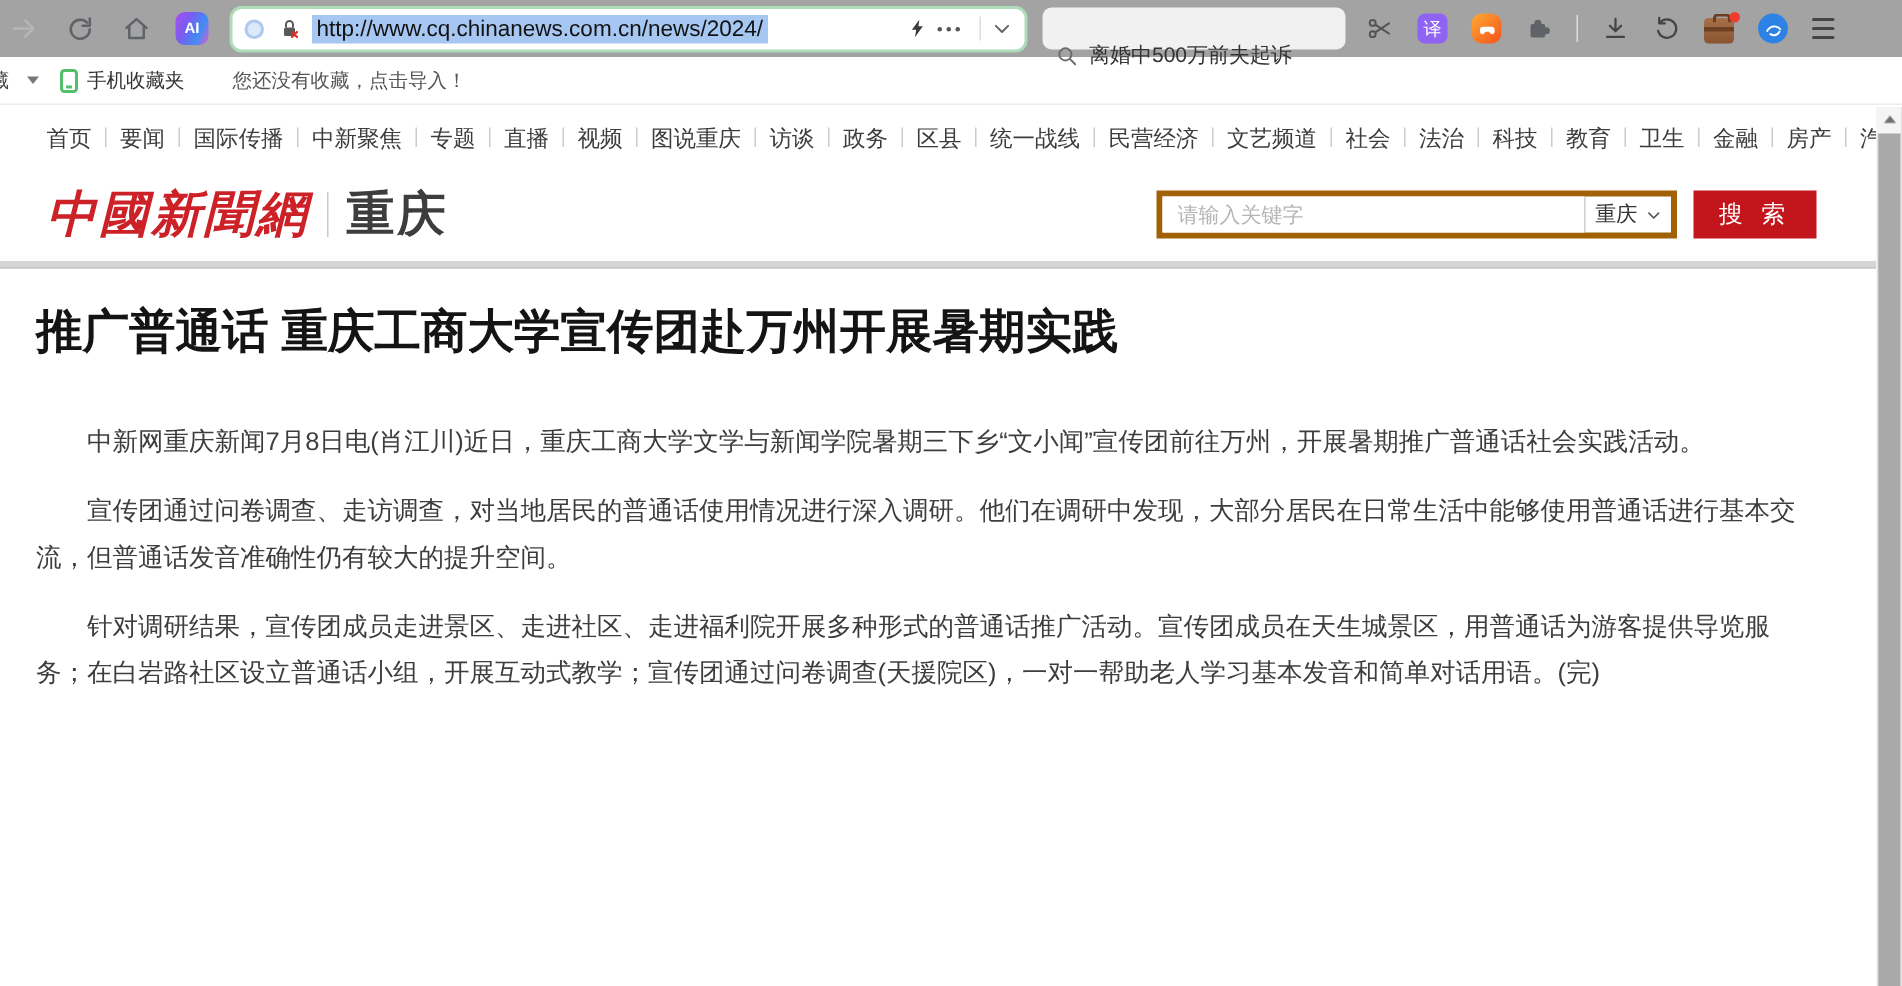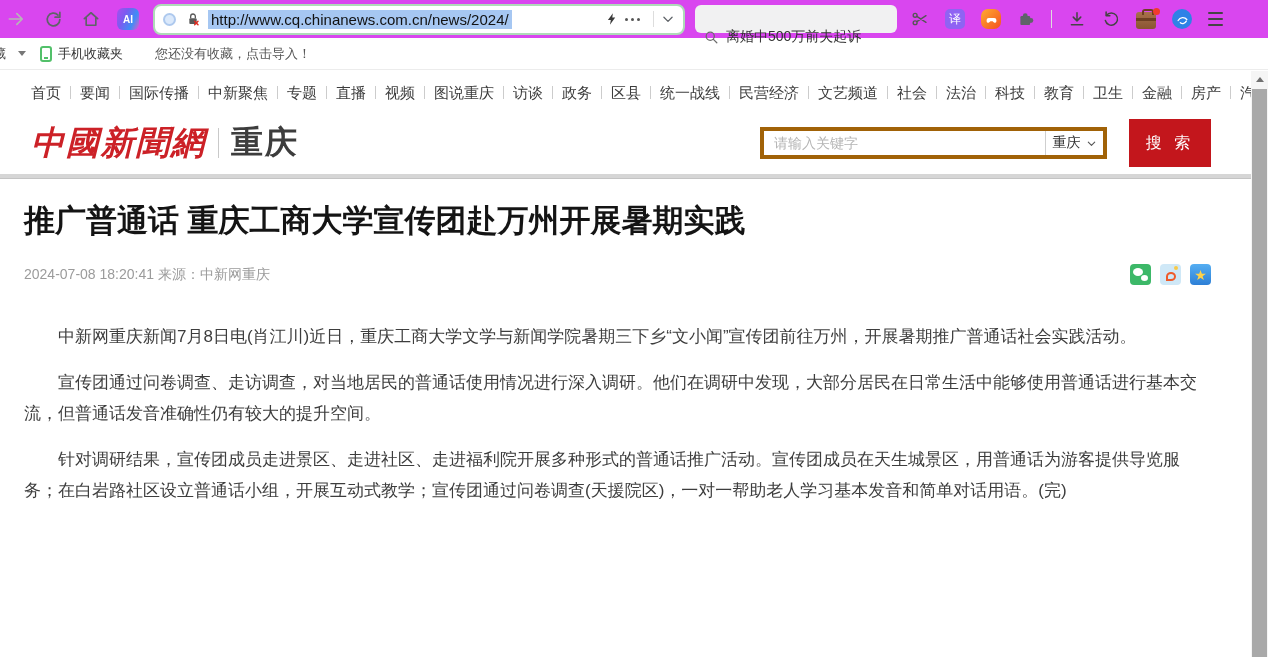--- a/index.html
+++ b/index.html
@@ -1,20 +1,20 @@
 <!DOCTYPE html>
 <html><head>
 <meta charset="utf-8">
 <style>
   * { margin:0; padding:0; box-sizing:border-box; }
   html,body { width:1268px; height:657px; overflow:hidden; background:#fff;
     font-family:"Liberation Sans","DejaVu Sans",sans-serif; }
 
   
-  .toolbar { height:38px; display:flex; align-items:center; padding:0 10px 0 6px; background:#d946ef; }
+  .toolbar { height:38px; display:flex; align-items:center; padding:0 10px 0 6px; background:#a3a3a3; }
   .tb-icon { flex:none; display:flex; align-items:center; justify-content:center; cursor:pointer; }
   .tb-icon svg { display:block; }
   .mr18{margin-right:18px;} .mr16{margin-right:16px;}
   .ai-btn { width:22px; height:22px; border-radius:6px; color:#fff; font-size:10px; font-weight:bold;
     background:linear-gradient(115deg,#a94df0 0%,#7a5cf0 35%,#3f8df5 70%,#e05ad0 100%);
     display:flex; align-items:center; justify-content:center; margin-right:14px; }
   .url-bar { width:532px; height:31px; border:2px solid #aedbb8; border-radius:8px; display:flex;
     align-items:center; padding:0 8px; margin-right:10px; background:#fff; }
   .tp-circle { width:13px; height:13px; border-radius:50%; background:#dbe9fb; border:2px solid #aec9ee; margin-right:9px; flex:none; }
   .url-text { font-size:15px; color:#121212; background:#a6c7f2; padding:1px 3px; white-space:nowrap;
@@ -67,21 +67,21 @@
     font-size:33px; color:#cc2127; letter-spacing:2px; }
   .logo-sep { width:1px; height:30px; background:#c9c9c9; }
   .logo-region { font-size:32px; font-weight:bold; color:#3d3d3d; letter-spacing:2px; }
   .site-search { display:flex; align-items:center; }
   .search-box { display:flex; align-items:stretch; border:4px solid #a16207; height:32px; width:347px; background:#fff; }
   .site-search-input { border:none; outline:none; flex:1; padding:0 10px; font-size:14px;
     font-family:"Liberation Sans","DejaVu Sans",sans-serif; color:#333; }
   .site-search-input::placeholder { color:#b5b5b5; }
   .scope { width:58px; border-left:1px solid #cfcfcf; display:flex; align-items:center; justify-content:center;
     gap:5px; font-size:14px; color:#333; cursor:pointer; }
-  .search-btn { width:82px; height:48px; margin-left:22px; border:none; cursor:pointer;
+  .search-btn { width:82px; height:32px; margin-left:11px; border:none; cursor:pointer;
     background:#c3161c; color:#fff; font-size:16px; letter-spacing:4px;
     font-family:"Liberation Sans","DejaVu Sans",sans-serif; }
   .gray-divider { margin-top:5px; height:5px; background:#d6d6d6; border-bottom:1px solid #c4c4c4; }
 
   .article { padding:0 40px 0 24px; }
   .article-title { font-size:31px; font-weight:bold; color:#141414; margin-top:20px; line-height:44px; }
   .meta-row { display:flex; align-items:center; justify-content:space-between; margin-top:21px; }
   .meta-text { font-size:14px; color:#9b9b9b; }
   .share { display:flex; gap:9px; }
   .share-tile { width:21px; height:21px; border-radius:4px; display:flex; align-items:center; justify-content:center; cursor:pointer; }
@@ -244,37 +244,20 @@
       </div>
       <button class="search-btn">搜 索</button>
     </div>
   </div>
 
   <div class="gray-divider"></div>
 
   <div class="article">
     <h1 class="article-title">推广普通话 重庆工商大学宣传团赴万州开展暑期实践</h1>
 
-    <div class="meta-row">
-      <span class="meta-text">
-        <span>2024-07-08 18:20:41</span>
-        <span>来源：中新网重庆</span>
-      </span>
-      <span class="share">
-        <span class="share-tile share-wechat">
-            <i class="b1"></i>
-            <i class="b2"></i>
-          </span>
-        <span class="share-tile share-weibo">
-            <i class="eye"></i>
-            <i class="spark"></i>
-          </span>
-        <span class="share-tile share-qzone">★</span>
-      </span>
-    </div>
 
     <div class="article-body">
         <p class="para">中新网重庆新闻7月8日电(肖江川)近日，重庆工商大学文学与新闻学院暑期三下乡“文小闻”宣传团前往万州，开展暑期推广普通话社会实践活动。</p>
         <p class="para">宣传团通过问卷调查、走访调查，对当地居民的普通话使用情况进行深入调研。他们在调研中发现，大部分居民在日常生活中能够使用普通话进行基本交流，但普通话发音准确性仍有较大的提升空间。</p>
         <p class="para">针对调研结果，宣传团成员走进景区、走进社区、走进福利院开展多种形式的普通话推广活动。宣传团成员在天生城景区，用普通话为游客提供导览服务；在白岩路社区设立普通话小组，开展互动式教学；宣传团通过问卷调查(天援院区)，一对一帮助老人学习基本发音和简单对话用语。(完)</p>
       </div>
   </div>
 </div>
 
 <div class="scrollbar">

